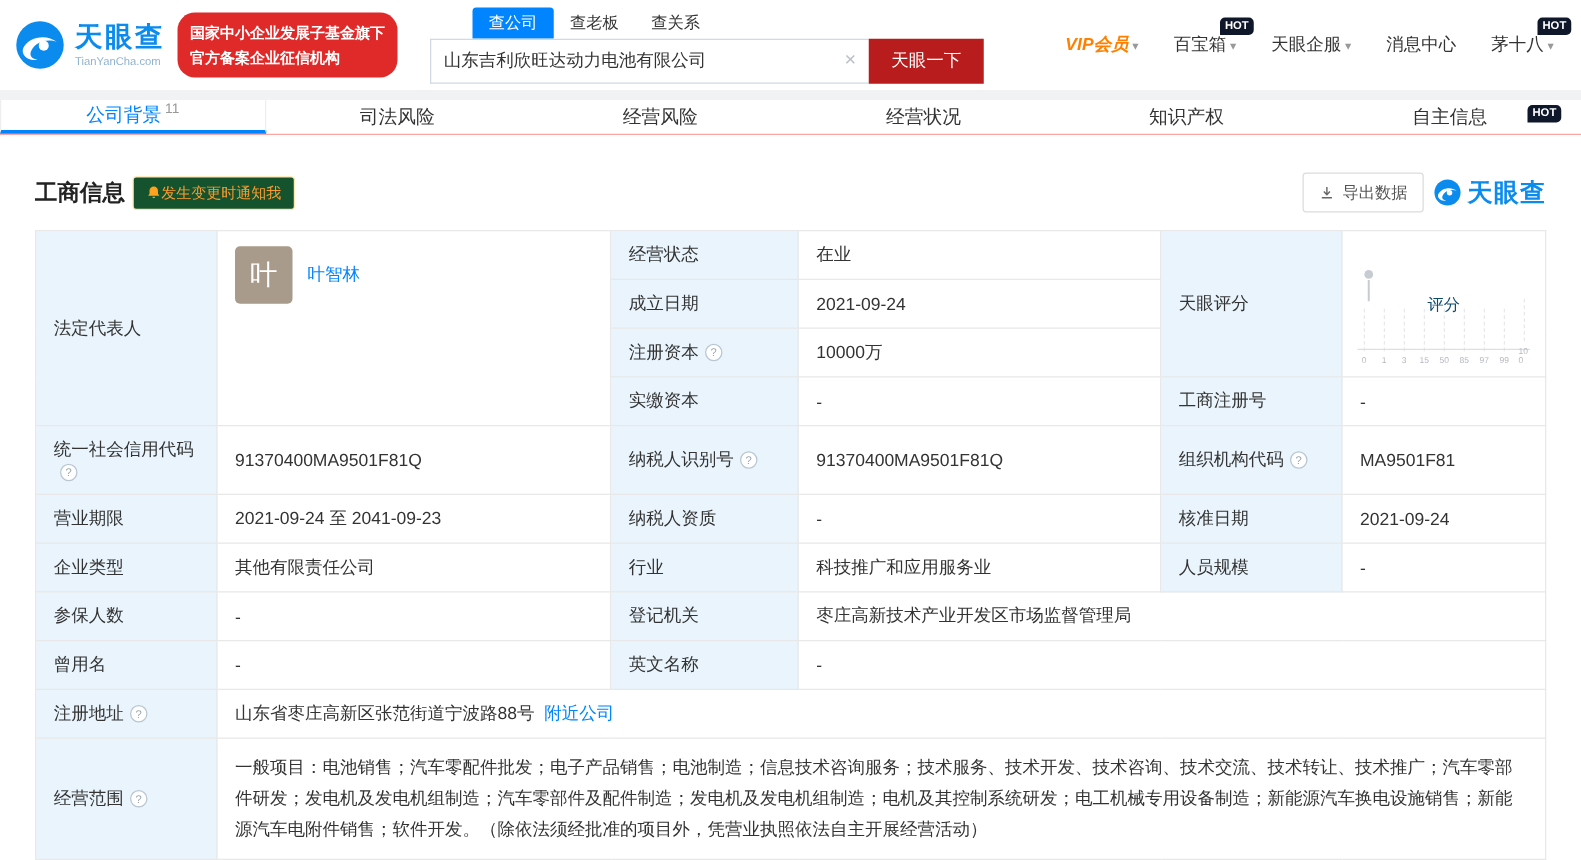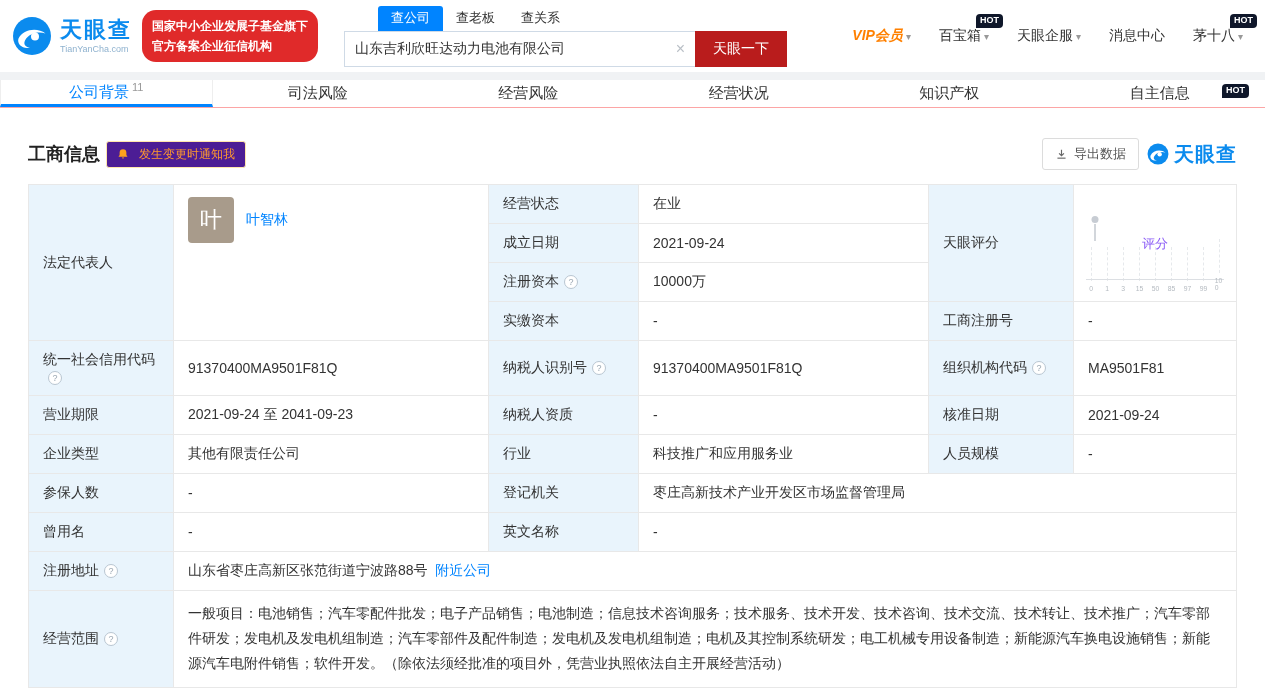--- a/index.html
+++ b/index.html
@@ -35,38 +35,38 @@
   
   .page-tabs { display:flex; height:28px; border-bottom:1px solid #fca5a5; background:#fff; }
   .ptab { flex:1; display:flex; align-items:center; justify-content:center; font-size:15px; cursor:pointer; position:relative; color:#333; }
   .ptab.active { color:#0084ff; border-bottom:3px solid #0084ff; border-left:1px solid #eee; border-right:1px solid #eee; }
   .ptab .count { font-size:11px; color:#999; margin-left:3px; transform:translateY(-5px); display:inline-block; }
   .ptab .hot-pill { top:4px; right:16px; }
   
   main { padding:0 28px 14px; }
   .section-head { display:flex; align-items:center; margin-top:30px; margin-bottom:14px; height:32px; }
   .section-title { font-size:18px; font-weight:bold; color:#222; margin-right:6px; }
-  .notify-badge { display:flex; align-items:center; gap:10px; background:#4c1d95; border:1px solid #ffe6ad; color:#ff9a2e; font-size:12px; padding:4px 10px; border-radius:3px; cursor:pointer; }
+  .notify-badge { display:flex; align-items:center; gap:0; background:#14532d; border:1px solid #ffe6ad; color:#ff9a2e; font-size:12px; padding:4px 10px; border-radius:3px; cursor:pointer; }
   .head-right { margin-left:auto; display:flex; align-items:center; gap:8px; }
   .export-btn { display:flex; align-items:center; gap:6px; border:1px solid #dcdcdc; background:#fff; color:#555; font-size:13px; padding:6px 12px; border-radius:3px; cursor:pointer; }
   .wm-logo { display:flex; align-items:center; gap:5px; }
   .wm-text { color:#0b8bee; font-size:20px; font-weight:bold; letter-spacing:1px; }
   
   table.info { border-collapse:collapse; width:100%; table-layout:fixed; }
   table.info td { border:1px solid #e8e8e8; font-size:14px; padding:10px 14px; color:#333; word-break:break-all; vertical-align:middle; }
   td.lbl { background:#e9f4fc; color:#4a4a4a; }
   .rep-cell { vertical-align:top !important; }
   .rep-inner { display:flex; align-items:center; gap:12px; padding-top:2px; }
   .avatar { width:46px; height:46px; border-radius:4px; background:#a89b8b; color:#fff; font-size:22px; display:flex; align-items:center; justify-content:center; flex:0 0 46px; }
   a.link { color:#0084ff; text-decoration:none; cursor:pointer; }
   .help { display:inline-block; width:14px; height:14px; border-radius:50%; border:1px solid #b9c6d1; color:#9aa7b2; font-size:9px; line-height:12px; text-align:center; margin-left:5px; cursor:pointer; vertical-align:1px; background:#fff; }
   .scope-cell { line-height:1.8; }
   
   .score-cell { position:relative; height:110px; padding:6px 10px !important; }
-  .score-title { text-align:center; color:#8b5cf6; font-size:13px; margin-top:2px;font-family:Liberation Serif, serif; }
+  .score-title { text-align:center; color:#0c4a6e; font-size:13px; margin-top:2px;font-family:Liberation Serif, serif; }
   .score-pin { position:absolute; left:16px; top:30px; }
   .axis { position:absolute; left:12px; right:12px; bottom:8px; height:52px; display:flex; justify-content:space-between; align-items:flex-end; }
   .axis::before { content:""; position:absolute; left:0; right:0; bottom:13px; border-top:1px solid #dcdfe3; }
   .tickcol { display:flex; flex-direction:column; align-items:center; width:10px; }
   .tickcol .grid { width:0; border-left:1px dashed #e6e9ec; height:34px; margin-bottom:4px; }
   .tickcol .tlabel { font-size:8px; color:#b4bac0; font-style:normal; transform:scale(.85); line-height:1; }
 </style>
 </head>
 <body>
 

